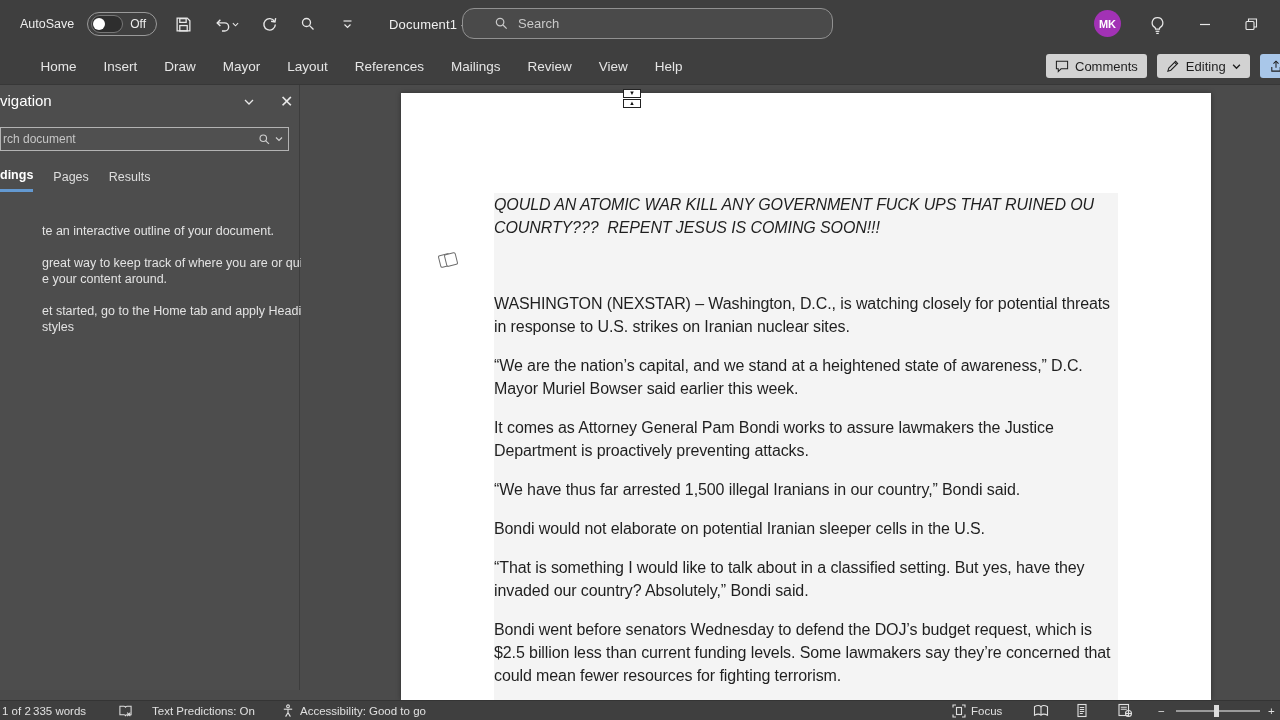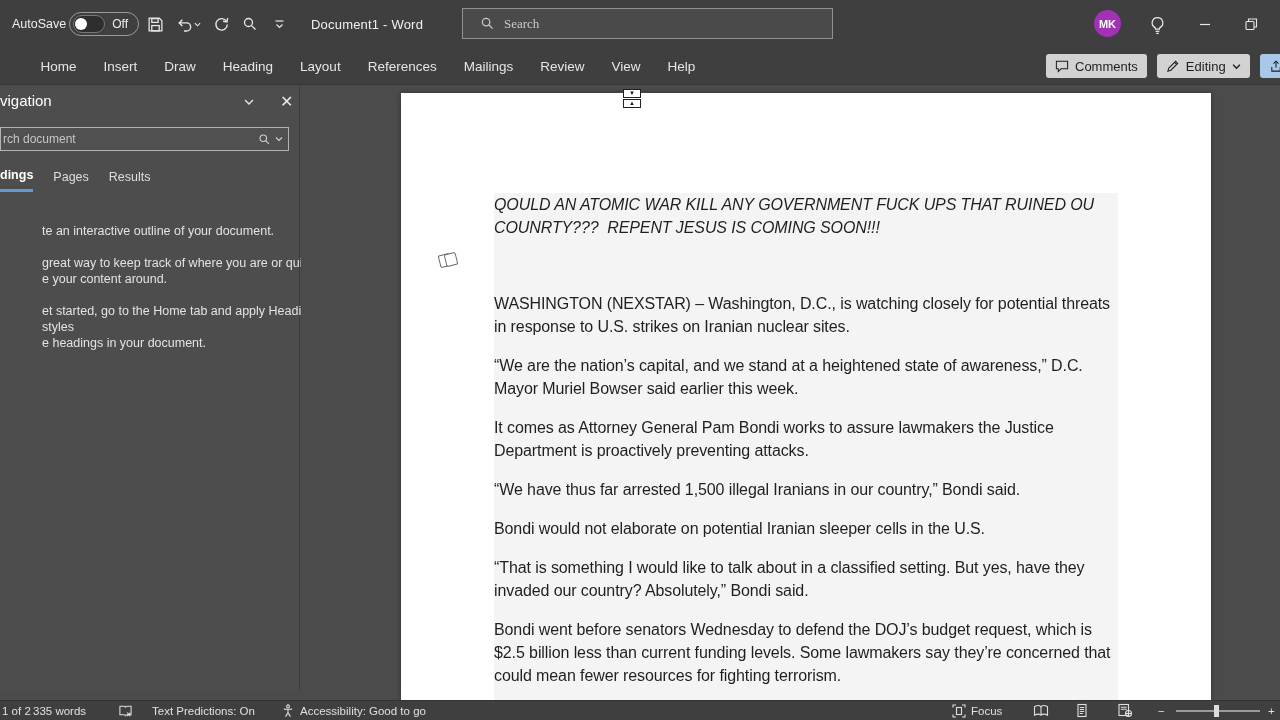--- a/index.html
+++ b/index.html
@@ -4,35 +4,35 @@
 <style>
   html,body{margin:0;padding:0;}
   body{width:1280px;height:720px;overflow:hidden;background:#4b4b4b;
        font-family:"Liberation Sans",sans-serif;-webkit-font-smoothing:antialiased;}
   .app{position:absolute;inset:0;}
   svg{display:block;}
   button{font-family:inherit;cursor:pointer;}
 
   
   .titlebar{position:absolute;top:0;left:0;right:0;height:48px;background:var(--titlebar,#3f3f3f);color:#e8e8e8;}
-  .tb-left{position:absolute;left:12px;top:0;height:48px;display:flex;align-items:center;gap:3px;justify-content:flex-end;}
+  .tb-left{position:absolute;left:20px;top:0;height:48px;display:flex;align-items:center;gap:13px;justify-content:flex-end;}
   .tb-label{font-size:12.5px;color:#ededed;}
   .autosave-toggle{display:flex;align-items:center;gap:7px;border:1px solid #9a9a9a;border-radius:12px;
       padding:2px 10px 2px 3px;background:transparent;}
   .toggle-track{width:28px;height:16px;border-radius:9px;background:#2e2e2e;border:1px solid #777;
       display:flex;align-items:center;padding:0 1px;}
   .toggle-knob{width:12px;height:12px;border-radius:50%;background:#fff;}
   .tog-label{font-size:12px;color:#ededed;}
   .tb-btn{background:none;border:none;color:#e8e8e8;width:26px;height:28px;display:flex;
       align-items:center;justify-content:center;padding:0;}
   .tb-btn .chev{margin-left:1px;}
   .doc-title{font-size:13px;color:#f0f0f0;margin-left:16px;letter-spacing:.2px;}
   .tb-search{position:absolute;left:462px;top:8px;width:371px;height:31px;background:#4a4a4a;
-      border:1px solid #919191;border-radius:0;display:flex;align-items:center;gap:9px;
-      padding-left:17px;box-sizing:border-box;font-family:Liberation Serif, serif;}
+      border:1px solid #919191;border-radius:12px;display:flex;align-items:center;gap:9px;
+      padding-left:31px;box-sizing:border-box;}
   .tb-search .search-text{font-size:13px;color:#c9c9c9;}
   .avatar{position:absolute;left:1094px;top:10px;width:27px;height:27px;border-radius:50%;
       background:var(--avatar_bg,#a232b5);color:#fff;font-size:11px;font-weight:bold;
       display:flex;align-items:center;justify-content:center;border:none;padding:0;}
   .bulb-btn{position:absolute;left:1142px;top:11px;}
   .min-btn{position:absolute;left:1190px;top:10px;}
   .restore-btn{position:absolute;left:1236px;top:10px;}
   .winbtn{background:none;border:none;color:#e8e8e8;width:30px;height:28px;display:flex;
       align-items:center;justify-content:center;padding:0;}
 
@@ -185,21 +185,21 @@
         </svg>
       </span>
     </button>
   </div>
 
   <div class="ribbonrow">
     <nav class="rtabs">
       <button class="rtab">Home</button>
       <button class="rtab">Insert</button>
       <button class="rtab">Draw</button>
-      <button class="rtab">Heading</button>
+      <button class="rtab">Mayor</button>
       <button class="rtab">Layout</button>
       <button class="rtab">References</button>
       <button class="rtab">Mailings</button>
       <button class="rtab">Review</button>
       <button class="rtab">View</button>
       <button class="rtab">Help</button>
     </nav>
     <div class="ribbon-right">
       <button class="pill">
         <span>
@@ -275,21 +275,20 @@
     <div class="nav-lines">
       <div class="para">
         <div>te an interactive outline of your document.</div>
       </div>
       <div class="para">
         <div>great way to keep track of where you are or quickly</div>
         <div>e your content around.</div>
       </div>
       <div class="para">
         <div>et started, go to the Home tab and apply Heading styles</div>
-        <div>e headings in your document.</div>
       </div>
     </div>
   </aside>
 
   <section class="canvas">
     <div class="page">
       <div class="ws-icon">
         <div class="ws-cell">▼</div>
         <div class="ws-cell">▲</div>
       </div>

